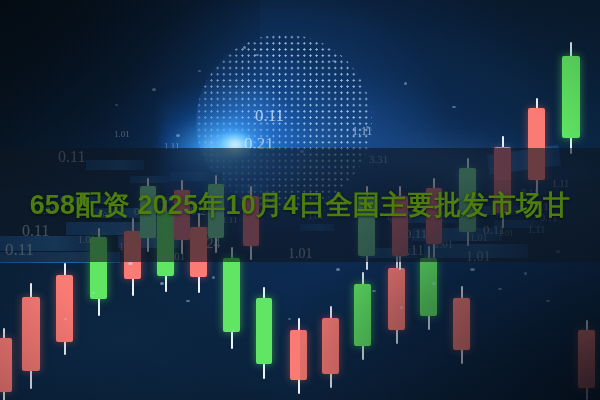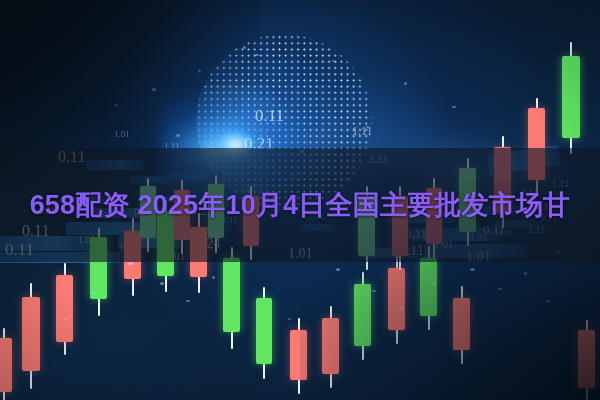--- a/index.html
+++ b/index.html
@@ -162,21 +162,21 @@
   .title-text {
     position: absolute;
     left: 0;
     top: 148px;
     width: 600px;
     height: 114px;
     display: flex;
     flex-direction: column;
     align-items: center;
     justify-content: center;
-    color: #8b5cf6;
+    color: #4d7c0f;
     font-weight: bold;
     font-size: 27px;
     line-height: 40px;
     letter-spacing: 0.2px;
     text-shadow: 0 1px 3px rgba(0,0,0,0.55);
     box-sizing: border-box;
     padding: 8px 22px;
   }
   .title-line { white-space: nowrap; }
 </style>

